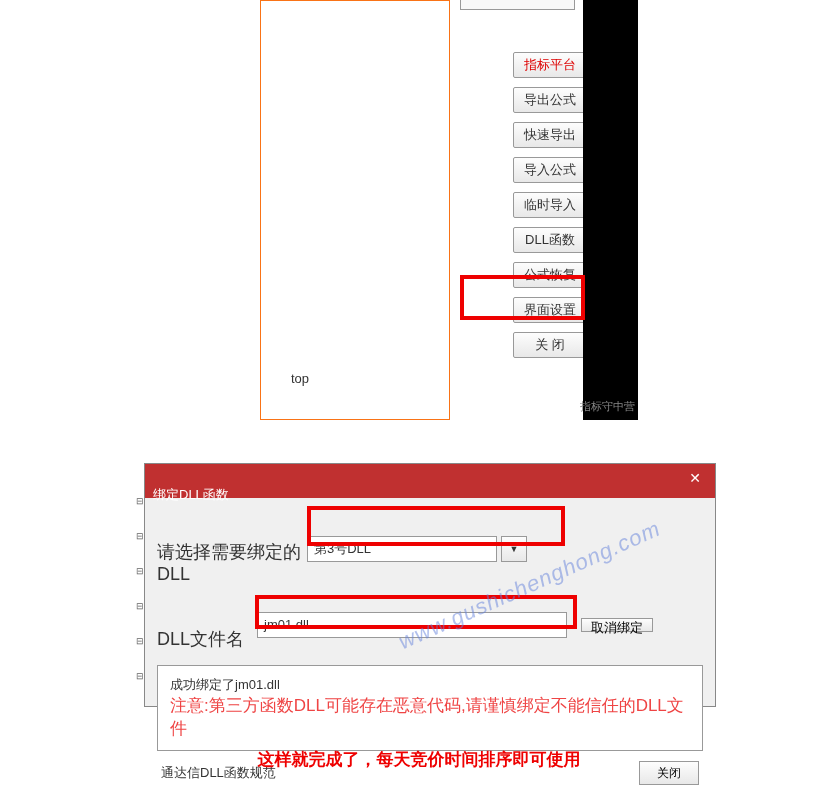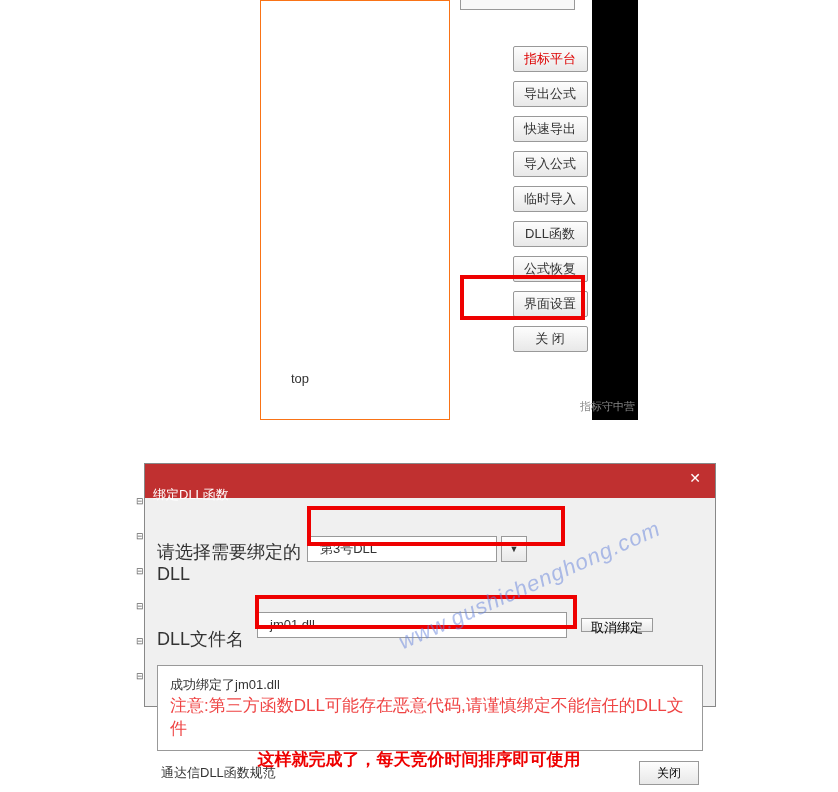--- a/index.html
+++ b/index.html
@@ -35,30 +35,30 @@
       position: absolute;
       left: 0;
       top: 370px;
       font-size: 13px;
       color: #333;
     }
     
     .button-column {
       position: absolute;
       left: 200px;
-      top: 0;
+      top: 6px;
       width: 180px;
       padding-top: 46px;
     }
     
     .black-sidebar {
       position: absolute;
       right: -8px;
       top: 0;
-      width: 46px;
+      width: 55px;
       height: 420px;
       background: #000;
     }
     
     .watermark-text {
       position: absolute;
       bottom: 6px;
       right: 3px;
       color: #888;
       font-size: 11px;
@@ -161,21 +161,21 @@
     .form-label {
       width: 150px;
       font-size: 18px;
       margin-top: 28px;
     }
     
     .form-input {
       height: 26px;
       border: 1px solid #999;
       background: #fff;
-      padding: 0 12px;
+      padding: 0 6px;
       font-size: 13px;
       line-height: 24px;
     }
     
     .select-wrap {
       display: flex;
       position: relative;
     }
     
     .select-input {

